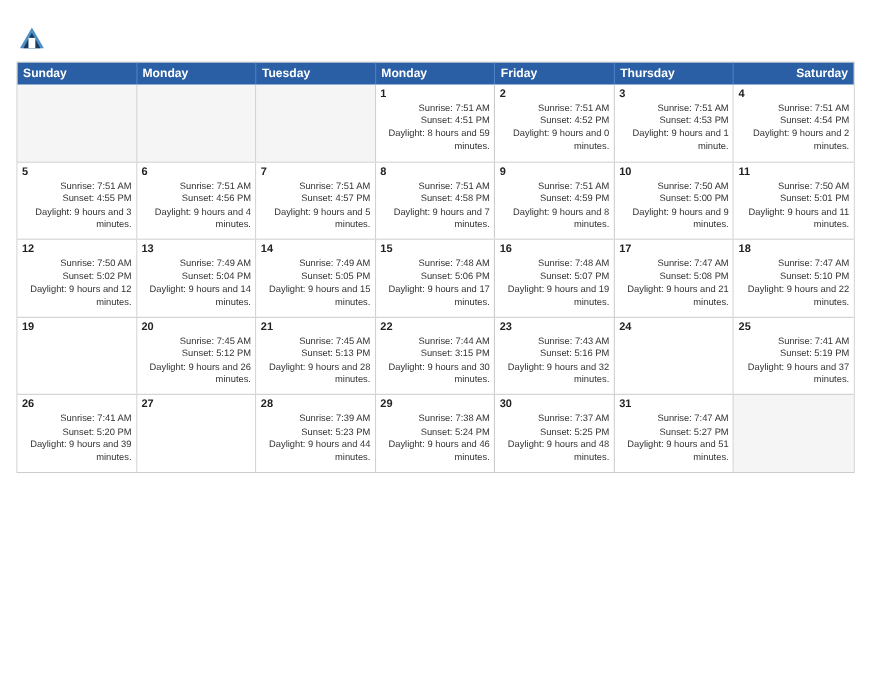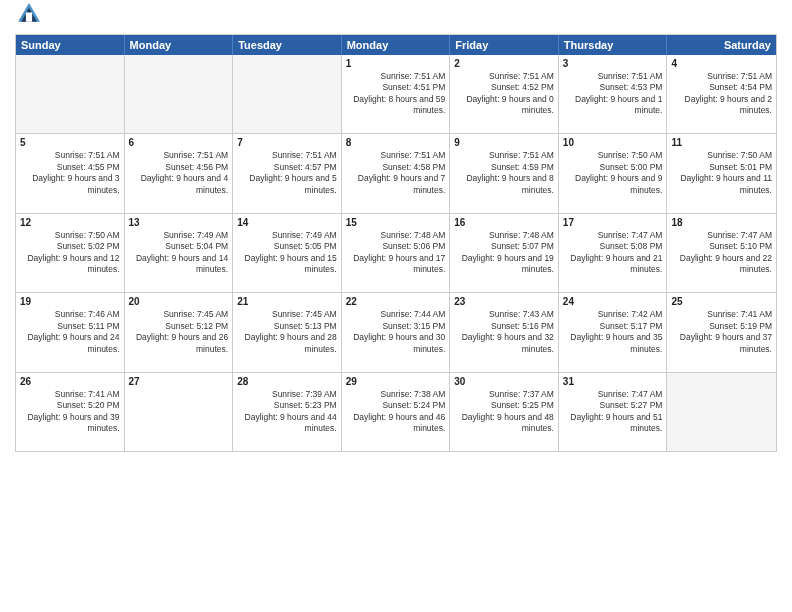--- a/index.html
+++ b/index.html
@@ -6,21 +6,21 @@
     body {
       width: 792px;
       height: 612px;
       font-family: Arial, sans-serif;
       background: #fff;
       overflow: hidden;
     }
     .page {
       width: 792px;
       height: 452px;
-      padding: 0 15px;
+      padding: 22px 15px;
       display: flex;
       flex-direction: column;
     }
     .header {
       display: flex;
       align-items: flex-start;
       justify-content: space-between;
       margin-bottom: 6px;
     }
     .logo {
@@ -218,41 +218,39 @@
             <div class="cell-info"><span>Sunrise: 7:47 AM</span><br><span>Sunset: 5:08 PM</span><br><span>Daylight: 9 hours and 21 minutes.</span></div>
           </div>
           <div class="cal-cell">
             <div class="day-number">18</div>
             <div class="cell-info"><span>Sunrise: 7:47 AM</span><br><span>Sunset: 5:10 PM</span><br><span>Daylight: 9 hours and 22 minutes.</span></div>
           </div>
         </div>
         <div class="cal-row">
           <div class="cal-cell">
             <div class="day-number">19</div>
-            <div class="cell-info"><span>Sunrise: 7:46 AM</span><br><span>Sunset: 5:11 PM</span><br><span>Daylight: 9 hours and 24 minutes.</span></div>
           </div>
           <div class="cal-cell">
             <div class="day-number">20</div>
             <div class="cell-info"><span>Sunrise: 7:45 AM</span><br><span>Sunset: 5:12 PM</span><br><span>Daylight: 9 hours and 26 minutes.</span></div>
           </div>
           <div class="cal-cell">
             <div class="day-number">21</div>
             <div class="cell-info"><span>Sunrise: 7:45 AM</span><br><span>Sunset: 5:13 PM</span><br><span>Daylight: 9 hours and 28 minutes.</span></div>
           </div>
           <div class="cal-cell">
             <div class="day-number">22</div>
             <div class="cell-info"><span>Sunrise: 7:44 AM</span><br><span>Sunset: 3:15 PM</span><br><span>Daylight: 9 hours and 30 minutes.</span></div>
           </div>
           <div class="cal-cell">
             <div class="day-number">23</div>
             <div class="cell-info"><span>Sunrise: 7:43 AM</span><br><span>Sunset: 5:16 PM</span><br><span>Daylight: 9 hours and 32 minutes.</span></div>
           </div>
           <div class="cal-cell">
             <div class="day-number">24</div>
-            <div class="cell-info"><span>Sunrise: 7:42 AM</span><br><span>Sunset: 5:17 PM</span><br><span>Daylight: 9 hours and 35 minutes.</span></div>
           </div>
           <div class="cal-cell">
             <div class="day-number">25</div>
             <div class="cell-info"><span>Sunrise: 7:41 AM</span><br><span>Sunset: 5:19 PM</span><br><span>Daylight: 9 hours and 37 minutes.</span></div>
           </div>
         </div>
         <div class="cal-row">
           <div class="cal-cell">
             <div class="day-number">26</div>
             <div class="cell-info"><span>Sunrise: 7:41 AM</span><br><span>Sunset: 5:20 PM</span><br><span>Daylight: 9 hours and 39 minutes.</span></div>

